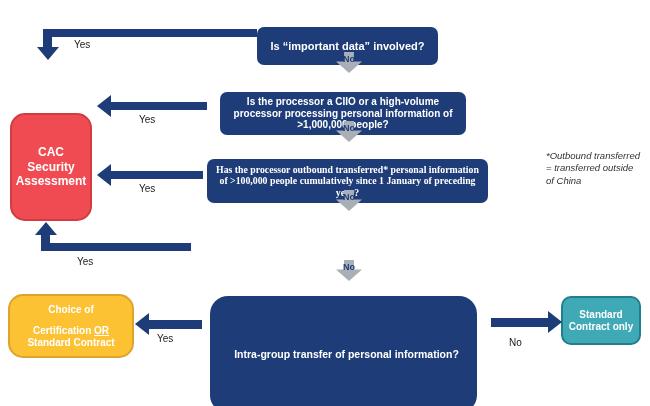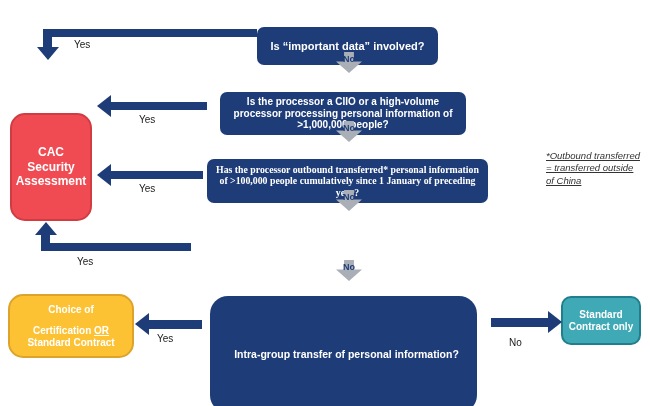--- a/index.html
+++ b/index.html
@@ -27,21 +27,21 @@
   .gray-arrow{
     position:absolute;width:26px;height:21px;background:#a9aeb7;
     clip-path:polygon(31% 0,69% 0,69% 45%,100% 45%,50% 100%,0 45%,31% 45%);
   }
   .gray-no{
     position:absolute;width:26px;text-align:center;color:#1e3c78;
     font-size:9px;font-weight:bold;
   }
   .note{
     position:absolute;left:546px;top:150px;width:94px;font-style:italic;
-    font-size:9.5px;color:#333;line-height:1.3;text-decoration:underline;
+    font-size:9.5px;color:#333;line-height:1.3;
   }
   .u{text-decoration:underline;}
 </style>
 </head>
 <body>
 
 <div id="stage">
 
   <div class="qbox" style="left:257px;top:11px;width:181px;height:38px;font-size:11px;">Is “important data” involved?</div>
 

